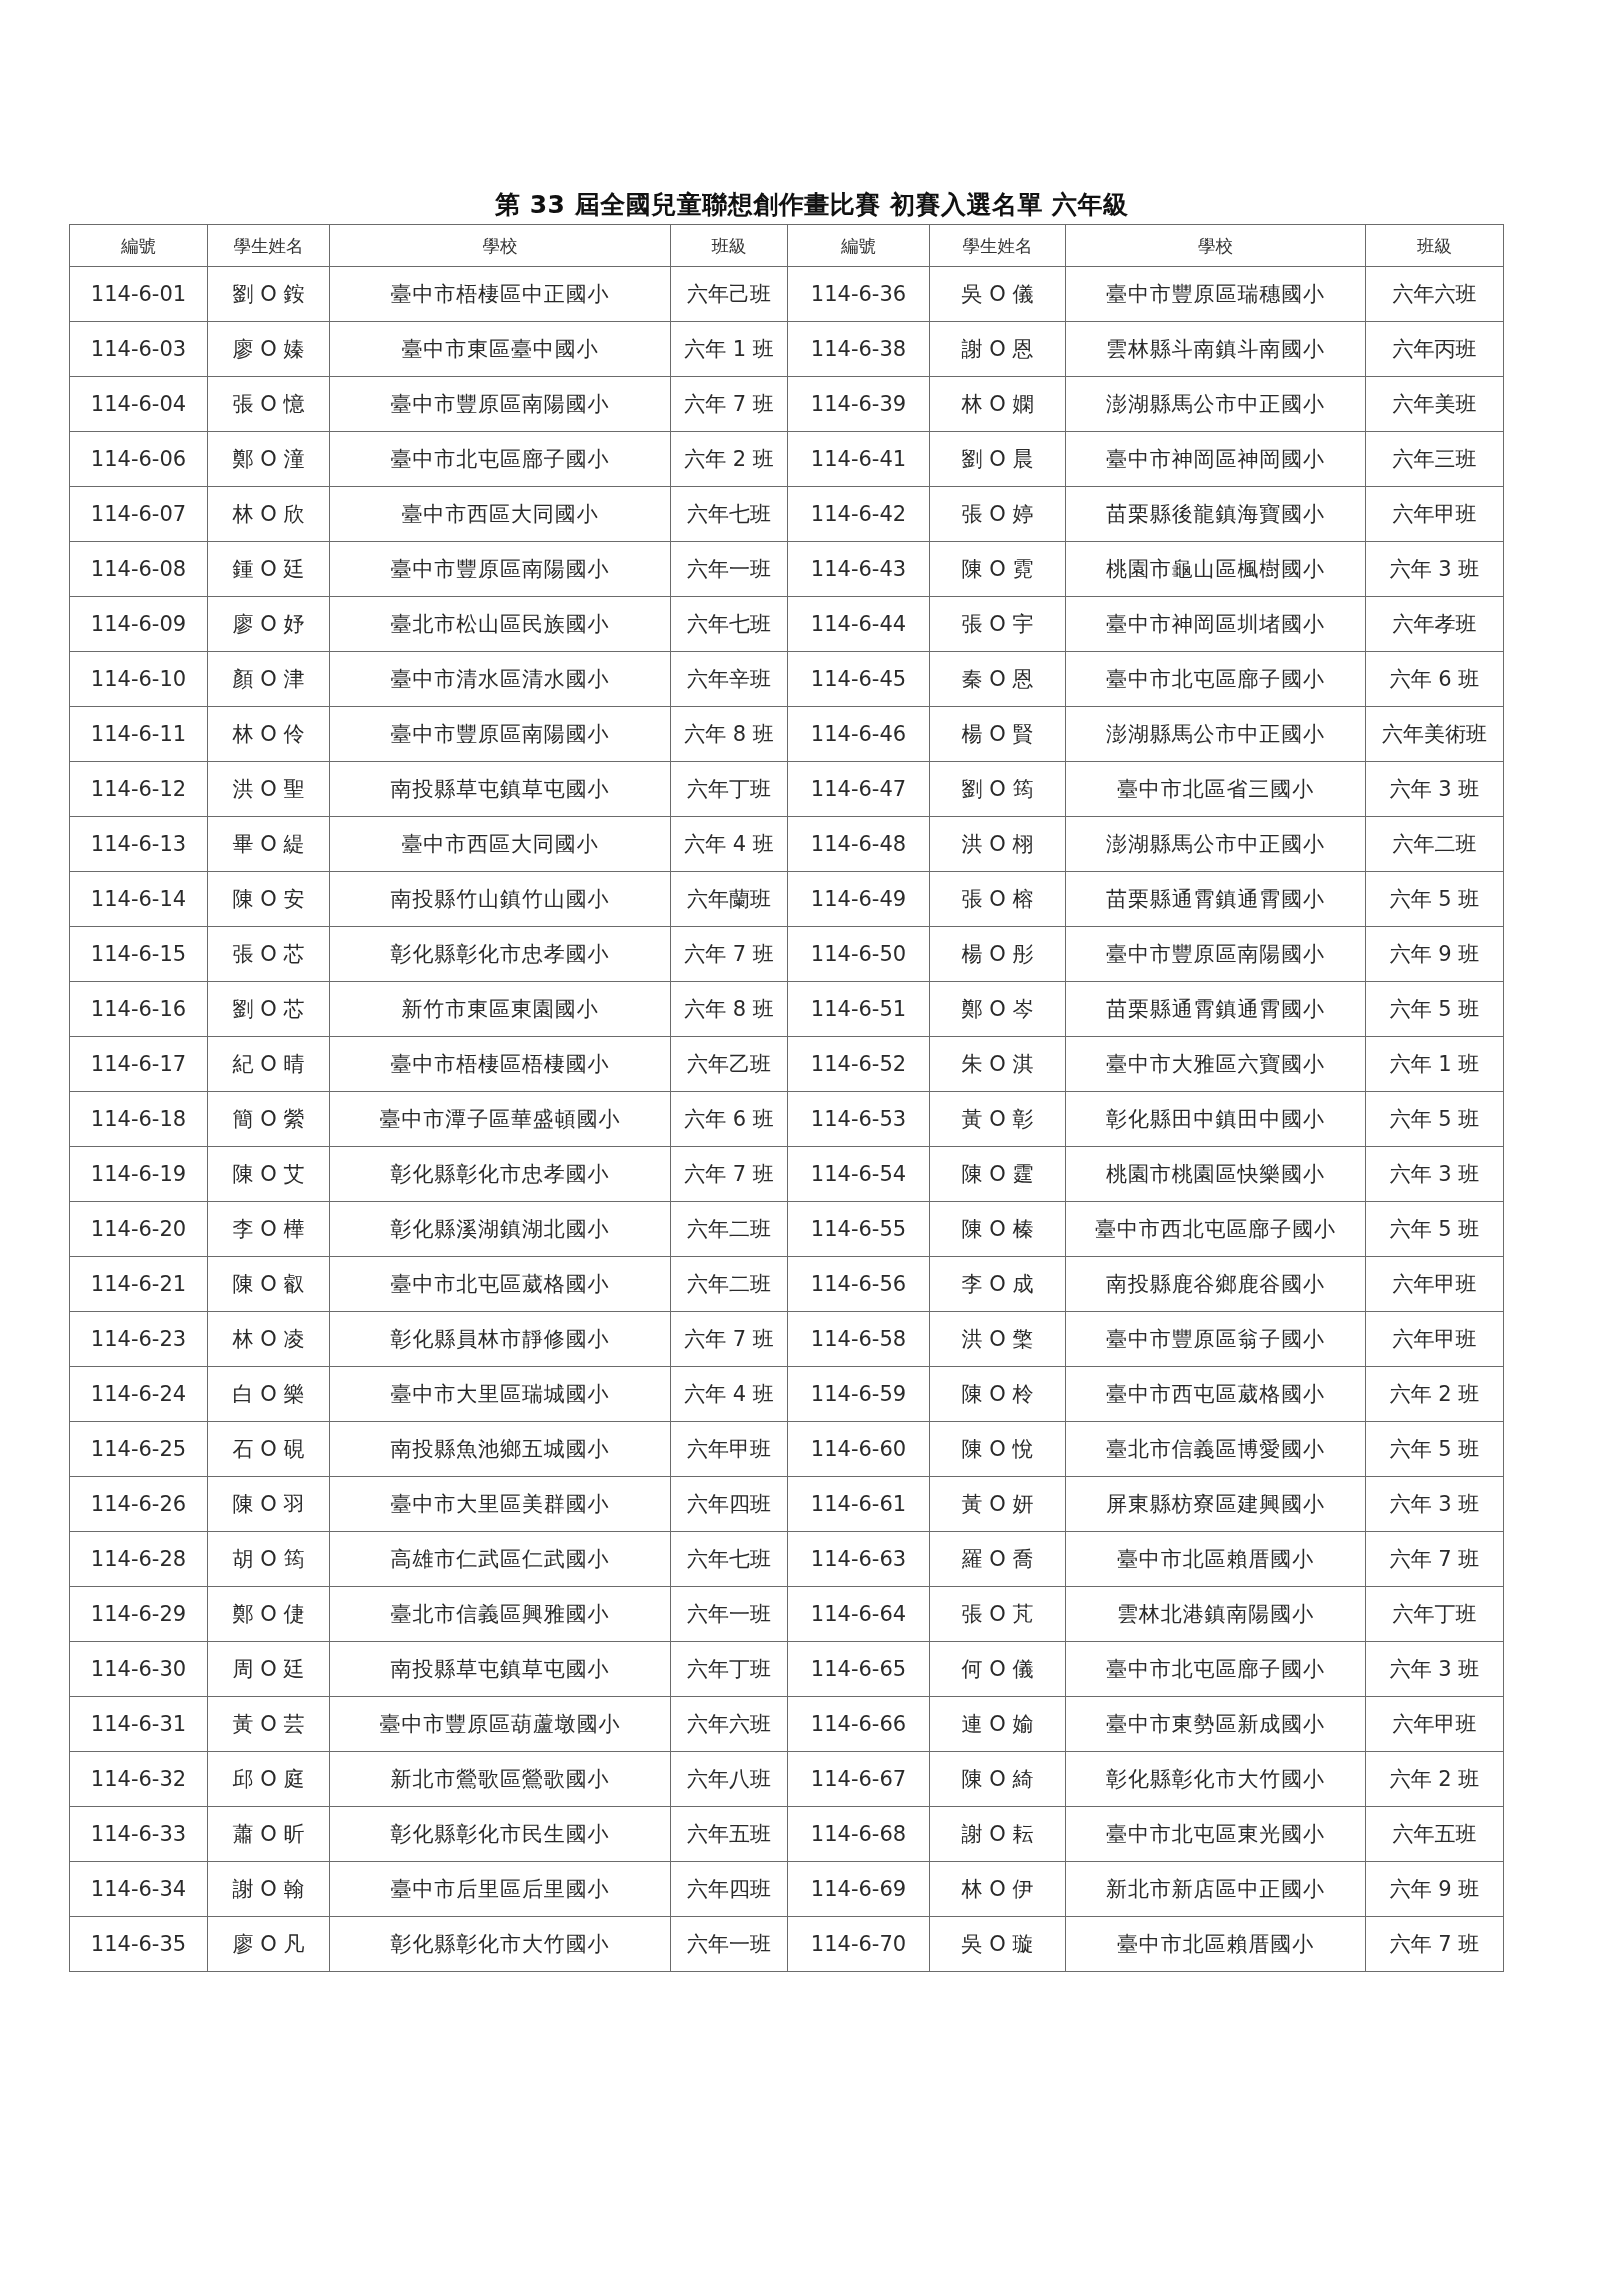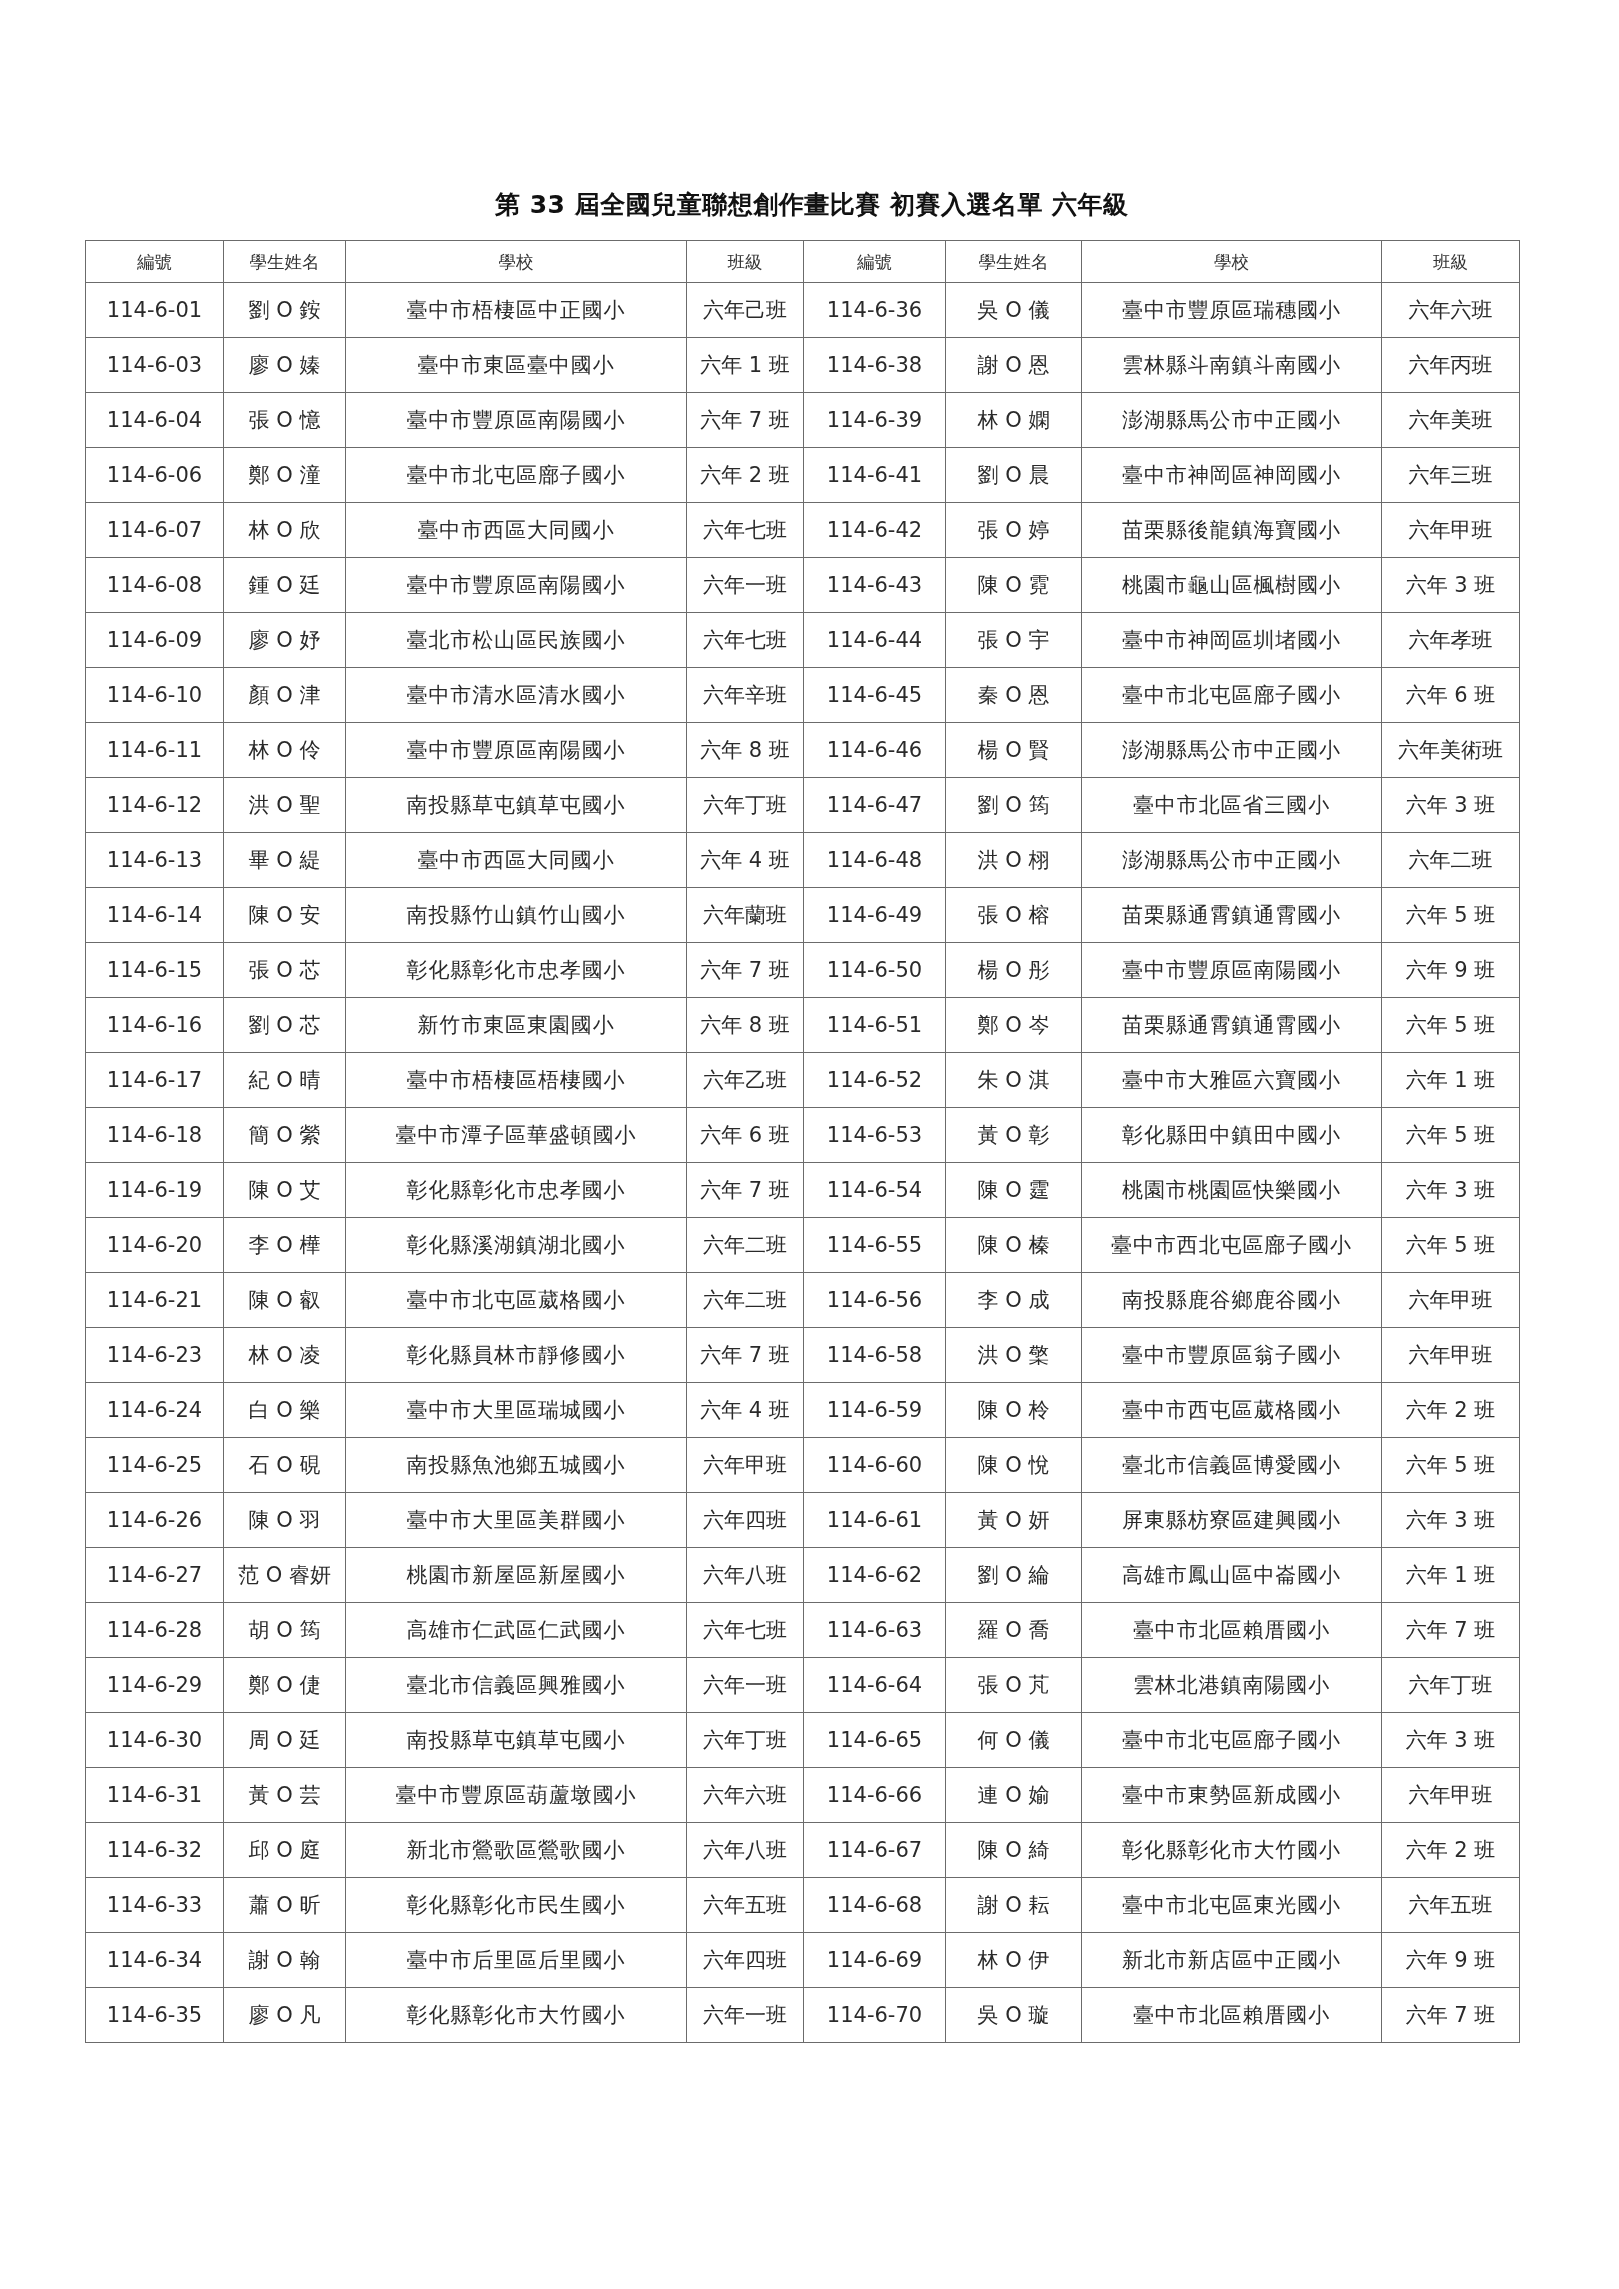--- a/index.html
+++ b/index.html
@@ -22,25 +22,24 @@
       text-align: center;
       font-size: 25px;
       font-weight: bold;
       color: #111111;
       letter-spacing: 0.5px;
       padding-left: 1.8px;
     }
     table.roster {
       position: absolute;
       left: 69px;
-      top: 240px;
+      top: 224px;
       width: 1433px;
       border-collapse: collapse;
       table-layout: fixed;
-      margin-left: 16px;
     }
     table.roster td, table.roster th {
       border: 1.8px solid #6b6b6b;
       text-align: center;
       vertical-align: middle;
       padding: 0;
       white-space: nowrap;
       overflow: hidden;
     }
     table.roster th {
@@ -309,30 +308,20 @@
         <td>114-6-26</td>
         <td>陳 O 羽</td>
         <td class="school">臺中市大里區美群國小</td>
         <td>六年四班</td>
         <td>114-6-61</td>
         <td>黃 O 妍</td>
         <td class="school">屏東縣枋寮區建興國小</td>
         <td>六年 3 班</td>
       </tr>
       <tr>
-        <td>114-6-27</td>
-        <td>范 O 睿妍</td>
-        <td class="school">桃園市新屋區新屋國小</td>
-        <td>六年八班</td>
-        <td>114-6-62</td>
-        <td>劉 O 綸</td>
-        <td class="school">高雄市鳳山區中崙國小</td>
-        <td>六年 1 班</td>
-      </tr>
-      <tr>
         <td>114-6-28</td>
         <td>胡 O 筠</td>
         <td class="school">高雄市仁武區仁武國小</td>
         <td>六年七班</td>
         <td>114-6-63</td>
         <td>羅 O 喬</td>
         <td class="school">臺中市北區賴厝國小</td>
         <td>六年 7 班</td>
       </tr>
       <tr>

